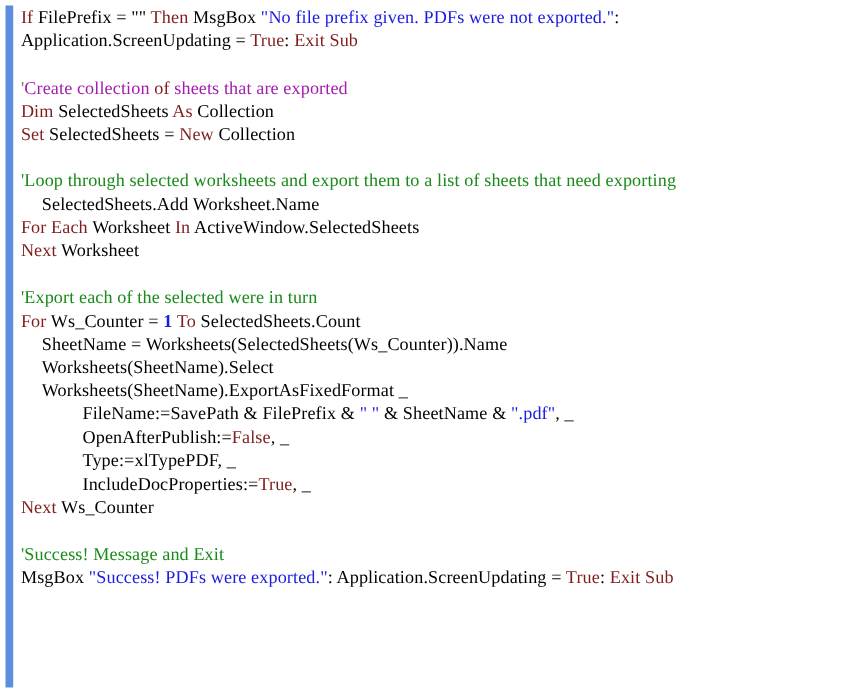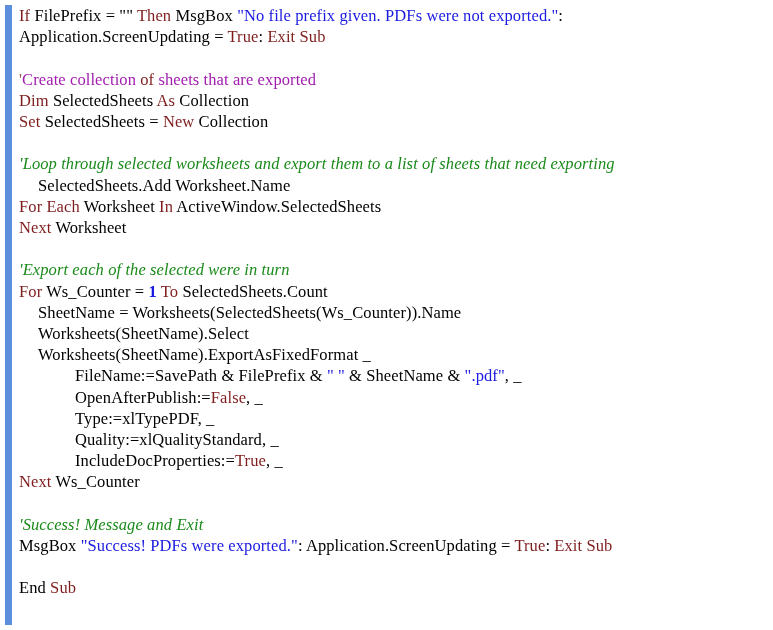--- a/index.html
+++ b/index.html
@@ -76,21 +76,20 @@
   }
   .str {
     color: #1a1ae0;
   }
   .num {
     color: #1a1ae0;
     font-weight: bold;
   }
   .cmt {
     color: #1a8a1a;
-    font-style: italic;
   }
   .cmt-plain {
     color: #a21caf;
   }
   .tick {
     color: #9c5a4a;
   }
   .op, .pln {
     color: #000000;
   }
@@ -137,31 +136,29 @@
     <div class="line ind1"><span class="pln">Worksheets(SheetName).Select</span></div>
 
     <div class="line ind1"><span class="pln">Worksheets(SheetName).ExportAsFixedFormat _</span></div>
 
     <div class="line ind2"><span class="pln">FileName:=SavePath &amp; FilePrefix &amp; </span><span class="str">" "</span><span class="pln"> &amp; SheetName &amp; </span><span class="str">".pdf"</span><span class="pln">, _</span></div>
 
     <div class="line ind2"><span class="pln">OpenAfterPublish:=</span><span class="kw">False</span><span class="pln">, _</span></div>
 
     <div class="line ind2"><span class="pln">Type:=xlTypePDF, _</span></div>
 
-    <div class="line ind2"><span class="pln">Quality:=xlQualityStandard, _</span></div>
 
     <div class="line ind2"><span class="pln">IncludeDocProperties:=</span><span class="kw">True</span><span class="pln">, _</span></div>
 
 
     <div class="line"><span class="kw">Next</span> <span class="pln">Ws_Counter</span></div>
 
     <div class="line blank"></div>
 
     <div class="line"><span class="cmt">'Success! Message and Exit</span></div>
 
     <div class="line"><span class="pln">MsgBox</span> <span class="str">"Success! PDFs were exported."</span><span class="op">:</span> <span class="pln">Application.ScreenUpdating</span> <span class="op">=</span> <span class="kw">True</span><span class="op">:</span> <span class="kw">Exit Sub</span></div>
 
     <div class="line blank"></div>
 
-    <div class="line"><span class="pln">End </span><span class="kw">Sub</span></div>
 
   </div>
 </div>
 
 </body></html>

